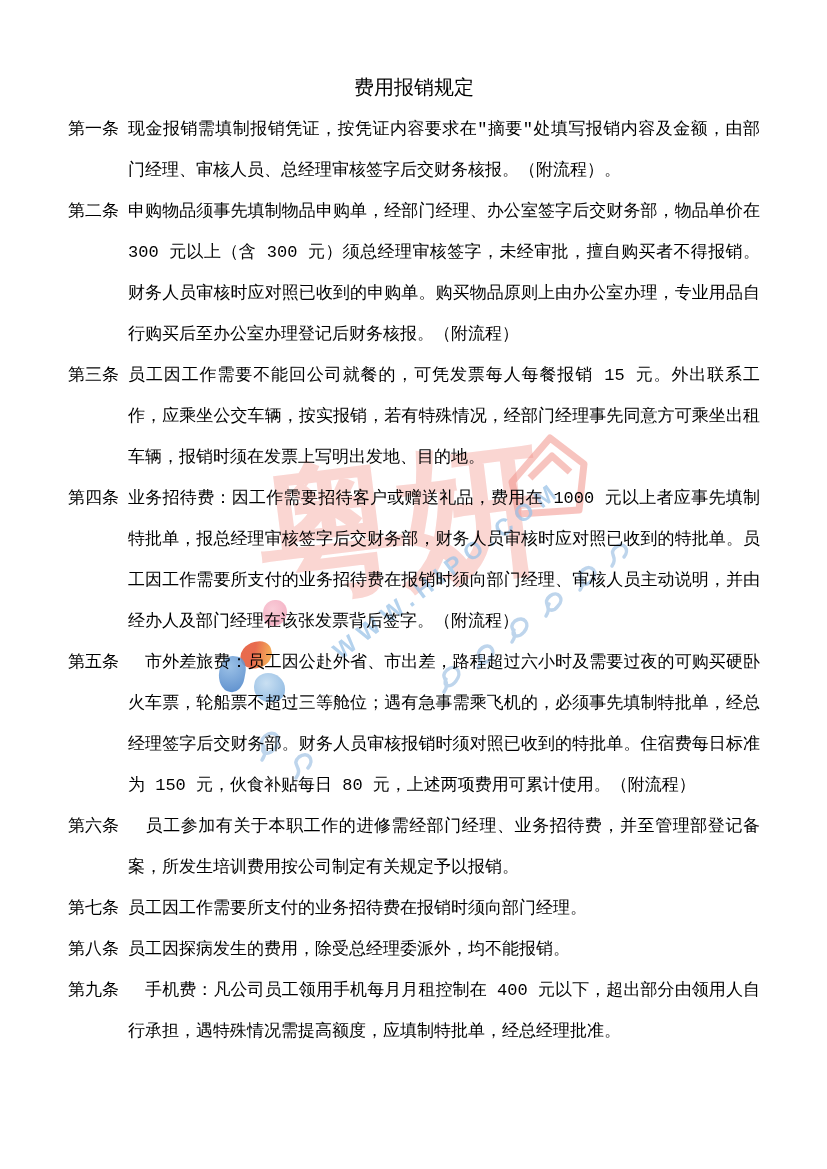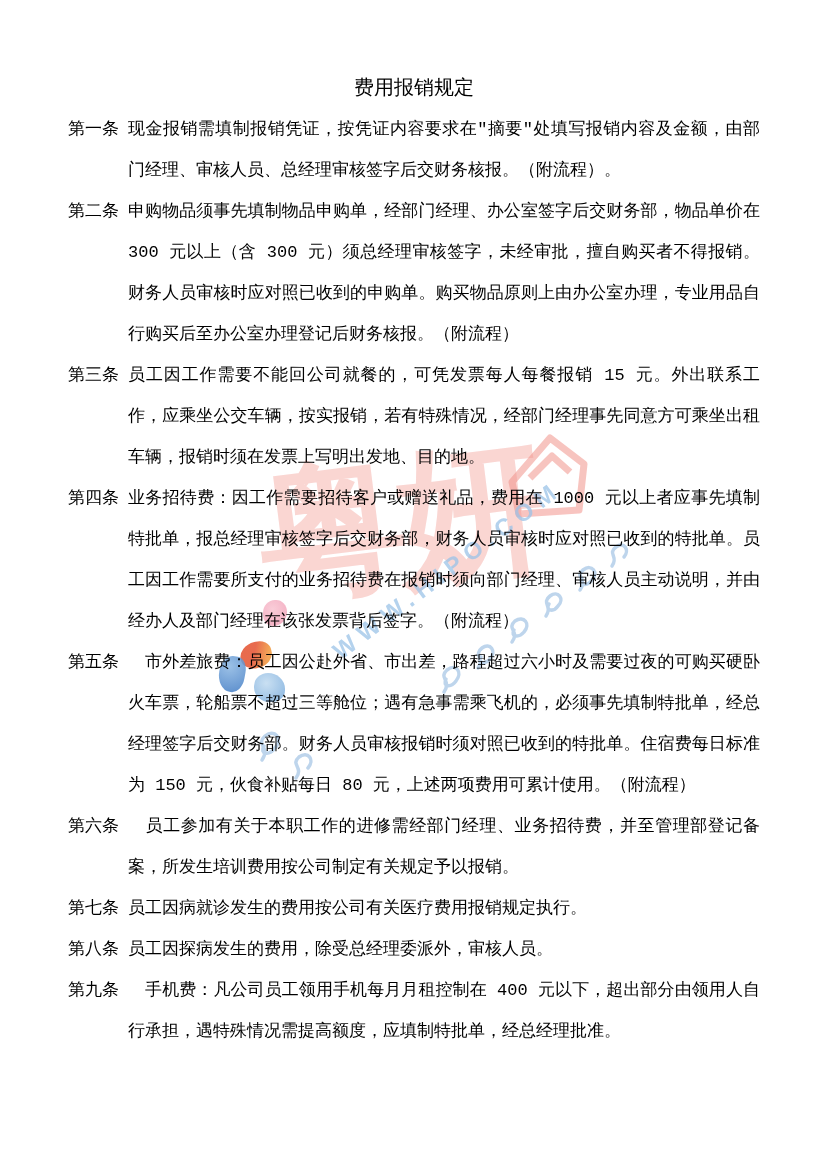--- a/index.html
+++ b/index.html
@@ -177,25 +177,25 @@
         <div class="article">
           <div class="label">第五条</div>
           <div class="content">　市外差旅费：员工因公赴外省、市出差，路程超过六小时及需要过夜的可购买硬卧火车票，轮船票不超过三等舱位；遇有急事需乘飞机的，必须事先填制特批单，经总经理签字后交财务部。财务人员审核报销时须对照已收到的特批单。住宿费每日标准为 150 元，伙食补贴每日 80 元，上述两项费用可累计使用。（附流程）</div>
         </div>
         <div class="article">
           <div class="label">第六条</div>
           <div class="content">　员工参加有关于本职工作的进修需经部门经理、业务招待费，并至管理部登记备案，所发生培训费用按公司制定有关规定予以报销。</div>
         </div>
         <div class="article">
           <div class="label">第七条</div>
-          <div class="content">员工因病就诊发生的费用按公司有关医疗费用报销规定执行。</div>
+          <div class="content">员工因工作需要所支付的业务招待费在报销时须向部门经理。</div>
         </div>
         <div class="article">
           <div class="label">第八条</div>
-          <div class="content">员工因探病发生的费用，除受总经理委派外，审核人员。</div>
+          <div class="content">员工因探病发生的费用，除受总经理委派外，均不能报销。</div>
         </div>
         <div class="article">
           <div class="label">第九条</div>
           <div class="content">　手机费：凡公司员工领用手机每月月租控制在 400 元以下，超出部分由领用人自行承担，遇特殊情况需提高额度，应填制特批单，经总经理批准。</div>
         </div>
       </div>
   </div>
 
 </div>
 

